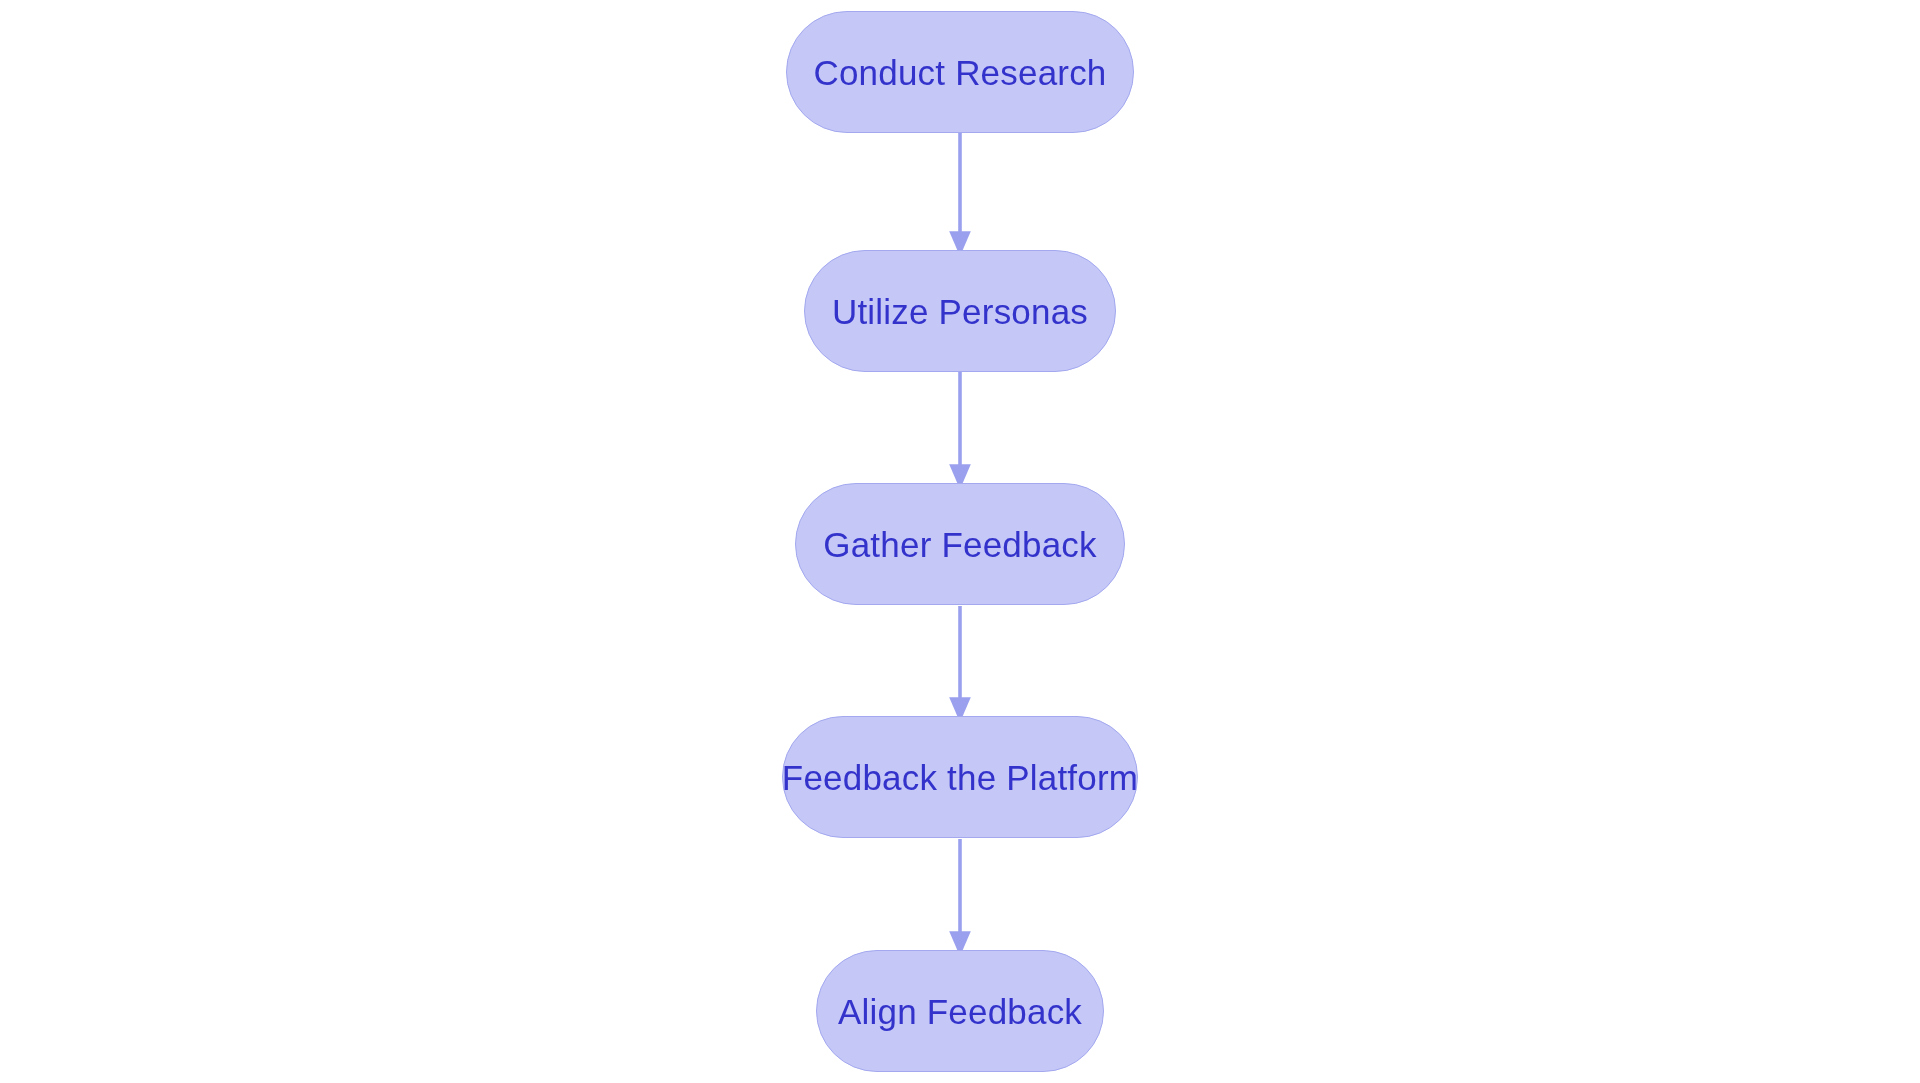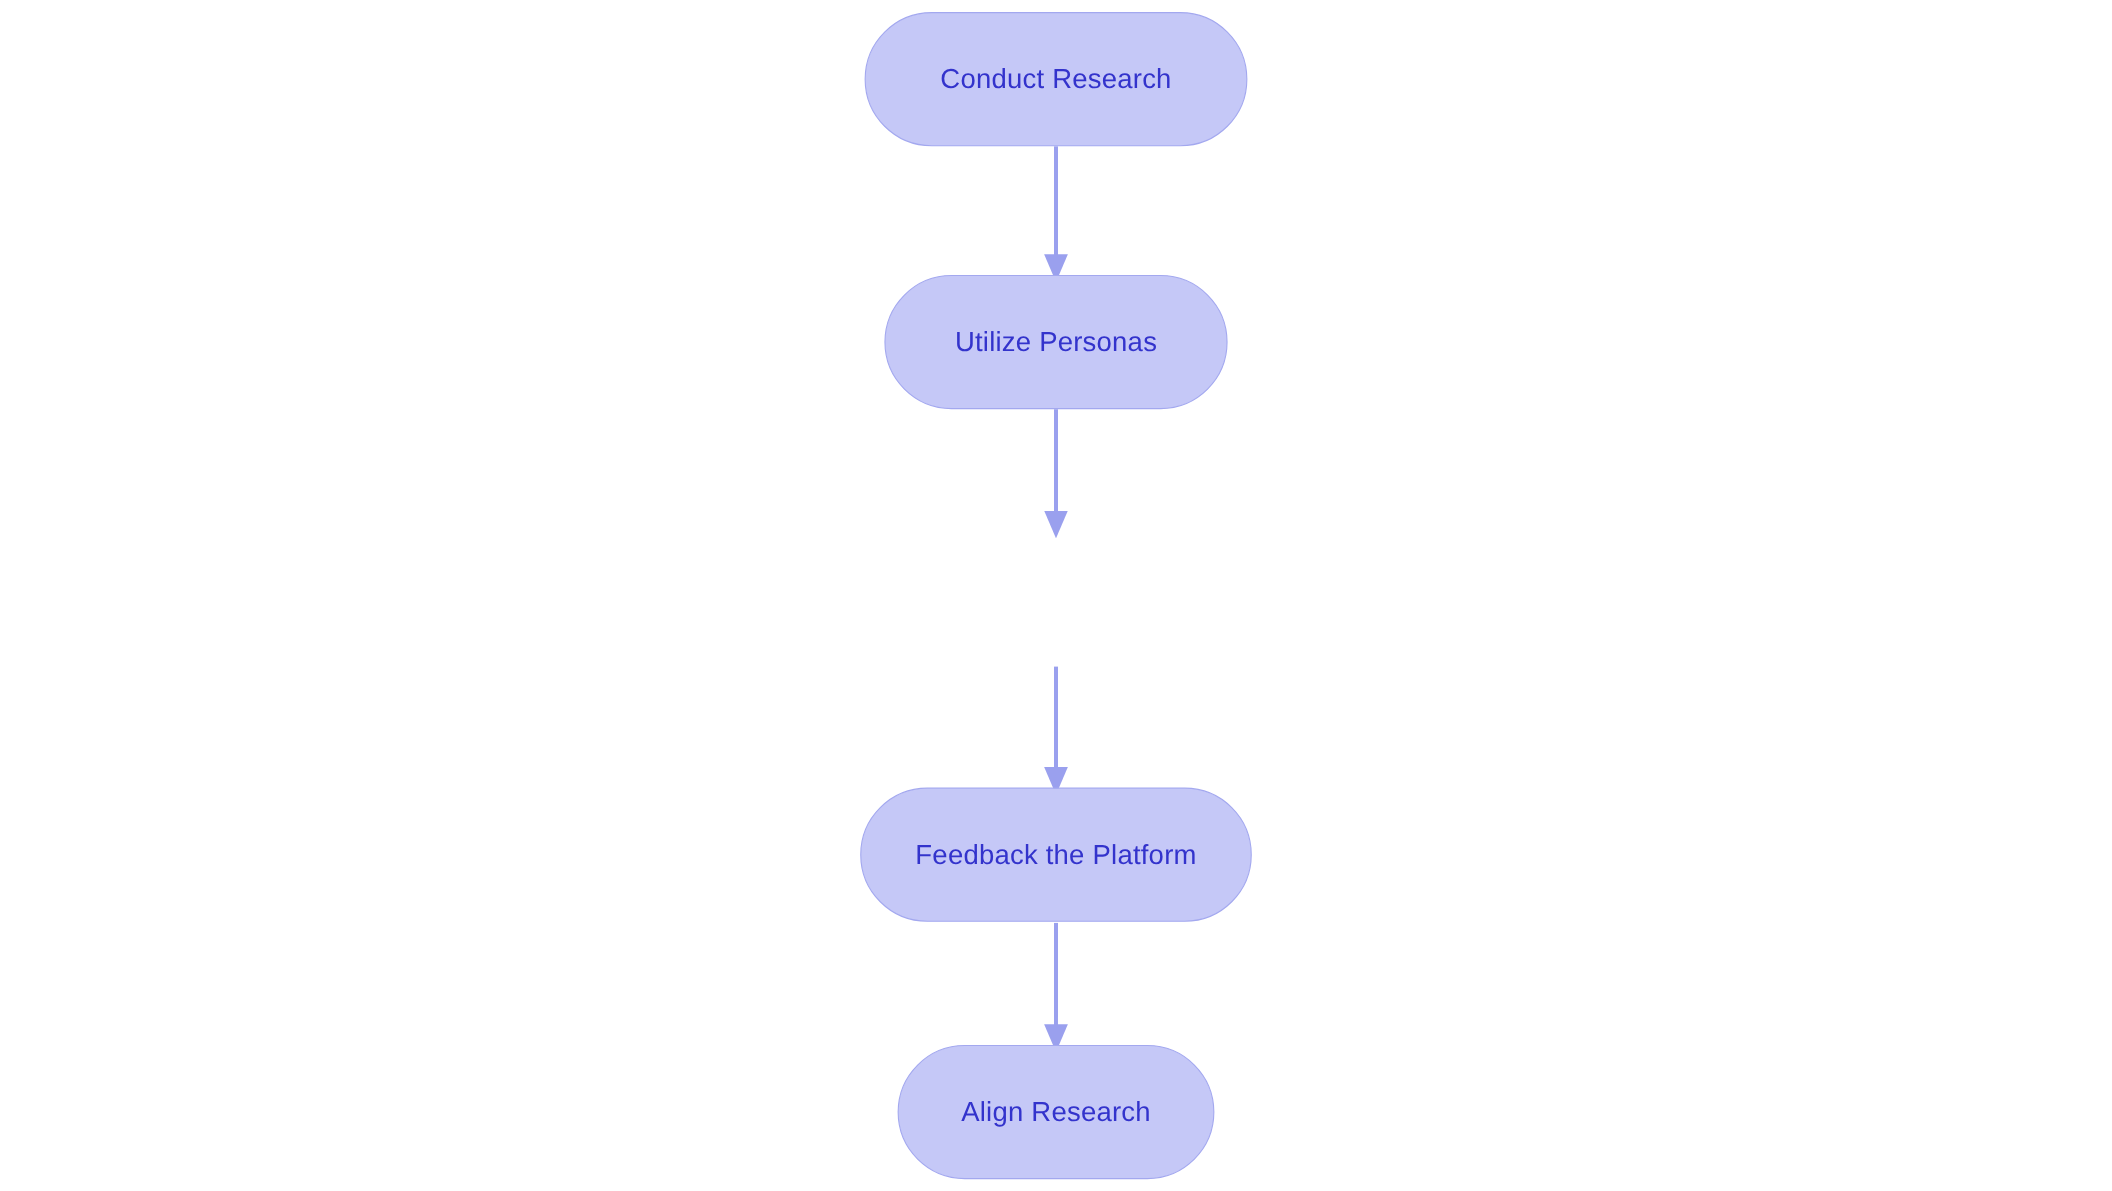--- a/index.html
+++ b/index.html
@@ -41,21 +41,21 @@
     justify-content: center;
     background: #c5c8f7;
     border: 1.6px solid #a3a8ef;
     border-radius: 999px;
     height: 122px;
     transform: translateX(-50%);
     left: 960px;
   }
   .flow-node-label {
     color: #3333cc;
-    font-size: 25px;
+    font-size: 35px;
     font-weight: 400;
     letter-spacing: 0.2px;
     line-height: 1;
     white-space: nowrap;
     font-family: "Liberation Sans", "DejaVu Sans", sans-serif;
   }
 
   
   #node-0 { top: 11px;  width: 348px; }
   #node-1 { top: 250px; width: 312px; }
@@ -85,22 +85,25 @@
   </svg>
 
   <div class="flow-node" id="node-0">
     <span class="flow-node-label">Conduct Research</span>
   </div>
 
   <div class="flow-node" id="node-1">
     <span class="flow-node-label">Utilize Personas</span>
   </div>
 
+  <div class="flow-node" id="node-2">
+    <span class="flow-node-label">Gather Feedback</span>
+  </div>
 
   <div class="flow-node" id="node-3">
     <span class="flow-node-label">Feedback the Platform</span>
   </div>
 
   <div class="flow-node" id="node-4">
-    <span class="flow-node-label">Align Research</span>
+    <span class="flow-node-label">Align Feedback</span>
   </div>
 
 </div>
 
 </body></html>

